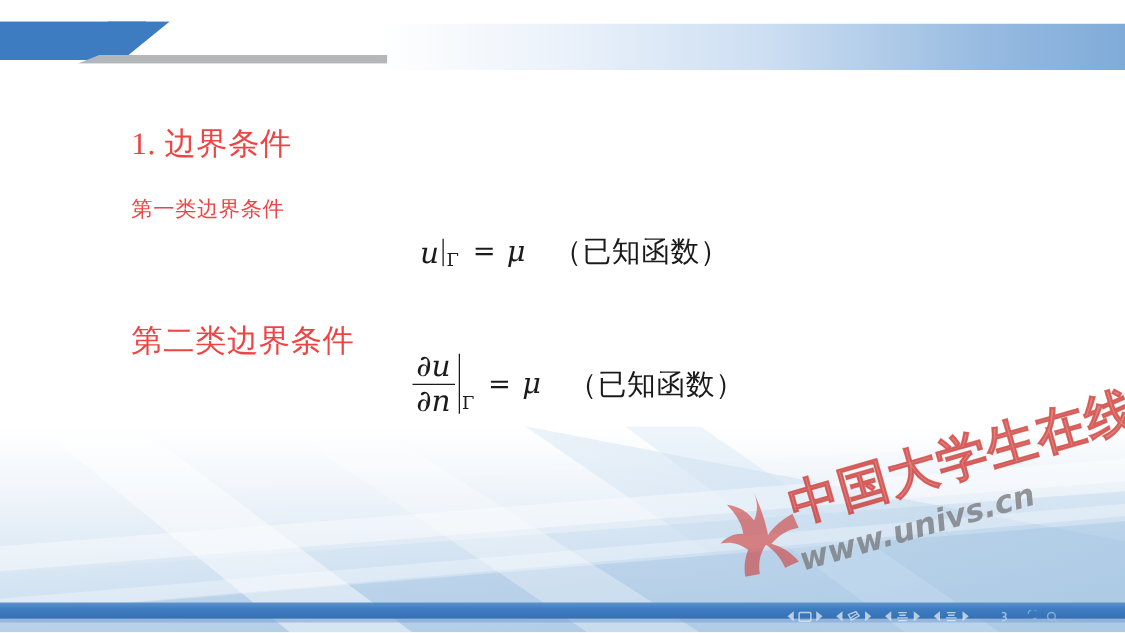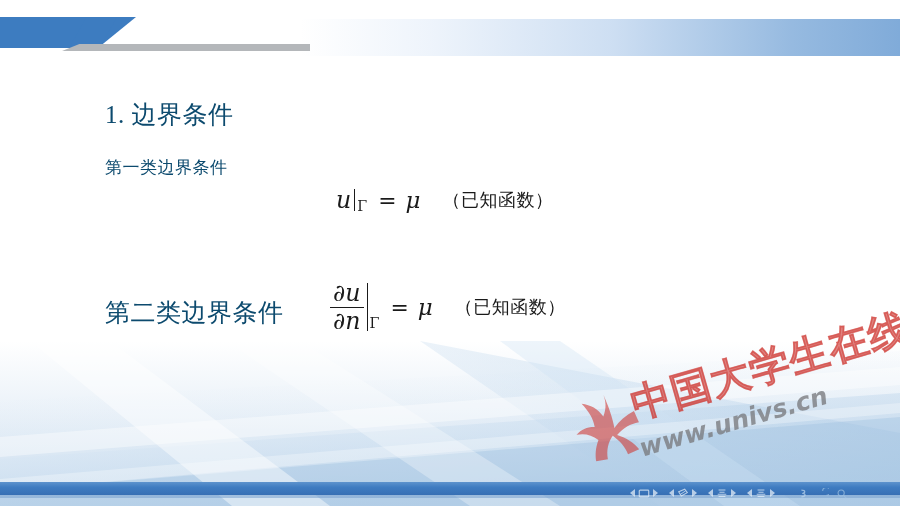--- a/index.html
+++ b/index.html
@@ -51,28 +51,28 @@
     top: 44px;
     width: 248px;
     height: 7px;
     background: #b4b7ba;
     clip-path: polygon(7% 0, 100% 0, 100% 100%, 0 100%);
   }
 
   
   .body-text {
     position: absolute;
-    color: #0c4a6e;
+    color: #ef4444;
     font-family: "Liberation Serif", serif;
     white-space: nowrap;
     letter-spacing: 0.5px;
   }
   #heading-1     { left: 105px; top: 98px;  font-size: 25px; }
   #subhead-1     { left: 105px; top: 156px; font-size: 17px; }
-  #subhead-2     { left: 105px; top: 256px; font-size: 25px; margin-top: 40px; }
+  #subhead-2     { left: 105px; top: 256px; font-size: 25px; }
 
   
   .formula {
     position: absolute;
     color: #1a1a1a;
     white-space: nowrap;
     display: flex;
     align-items: center;
   }
   #formula-1 { left: 336px; top: 186px; font-size: 23px; }
@@ -105,21 +105,21 @@
     font-family: "DejaVu Serif", serif;
     margin: 0 9px 0 11px;
     font-size: 0.95em;
   }
   .mu {
     font-family: "DejaVu Serif", serif;
     font-style: italic;
   }
   .note-cn {
     font-family: "Liberation Serif", serif;
-    font-size: 18px;
+    font-size: 23px;
     margin-left: 22px;
     letter-spacing: 0.5px;
   }
 
   
   .frac {
     display: inline-flex;
     flex-direction: column;
     align-items: center;
     vertical-align: middle;

